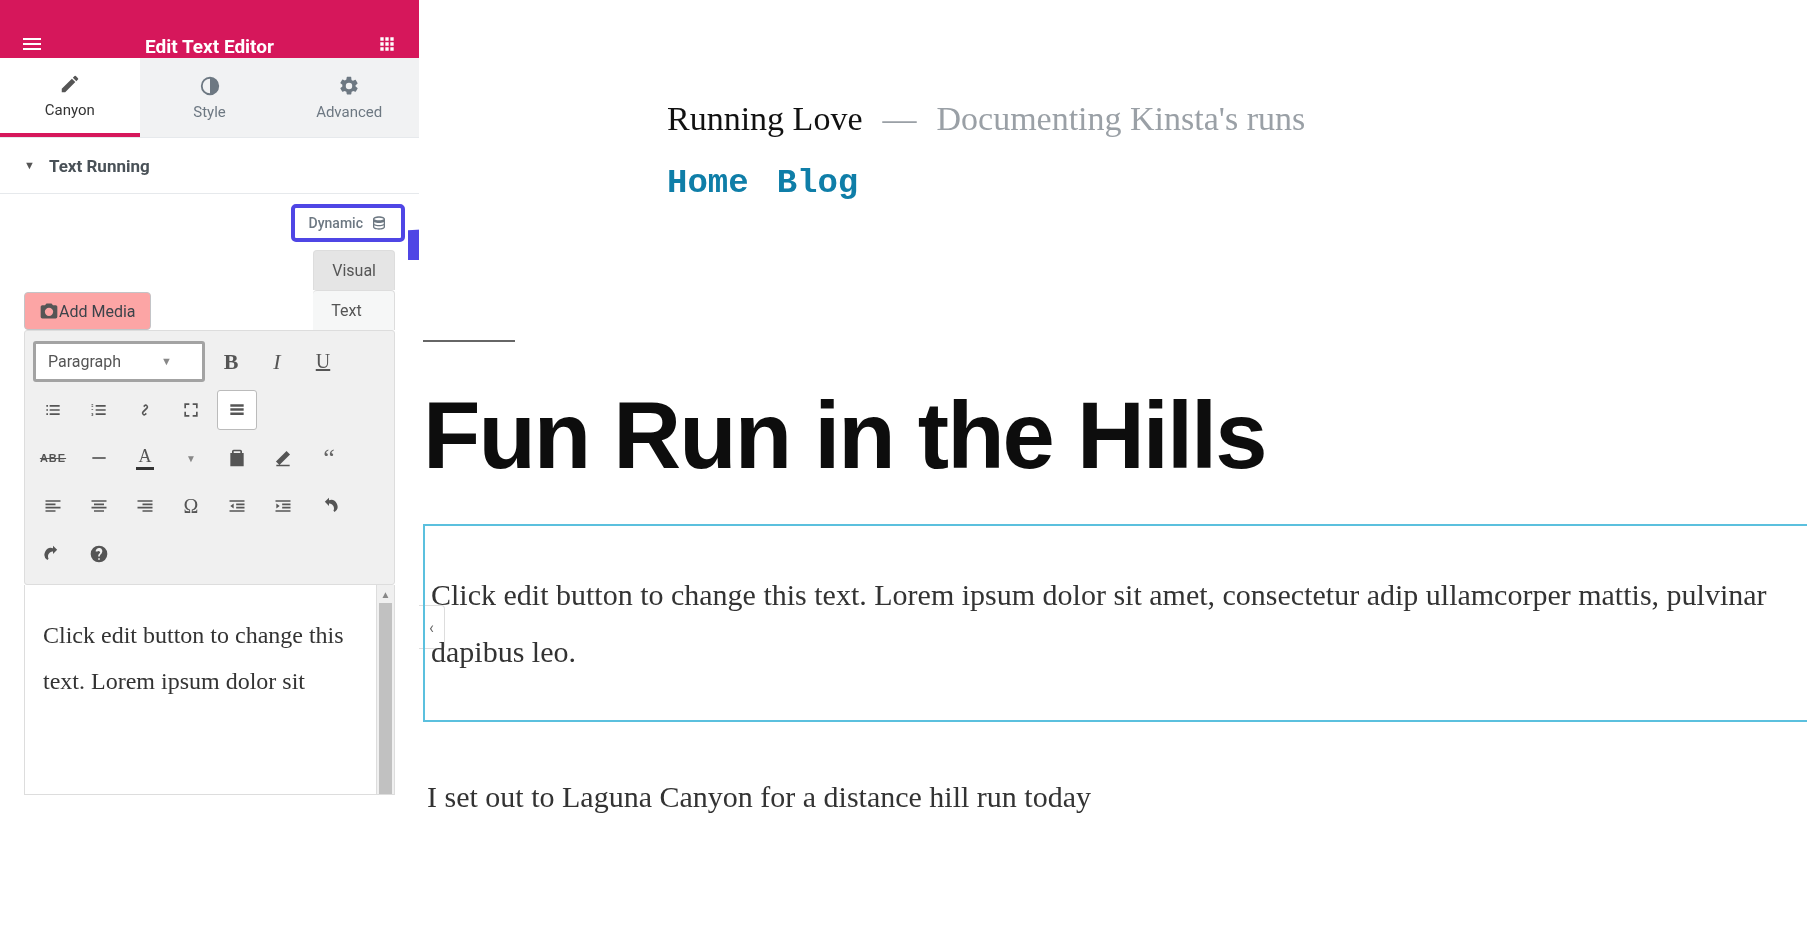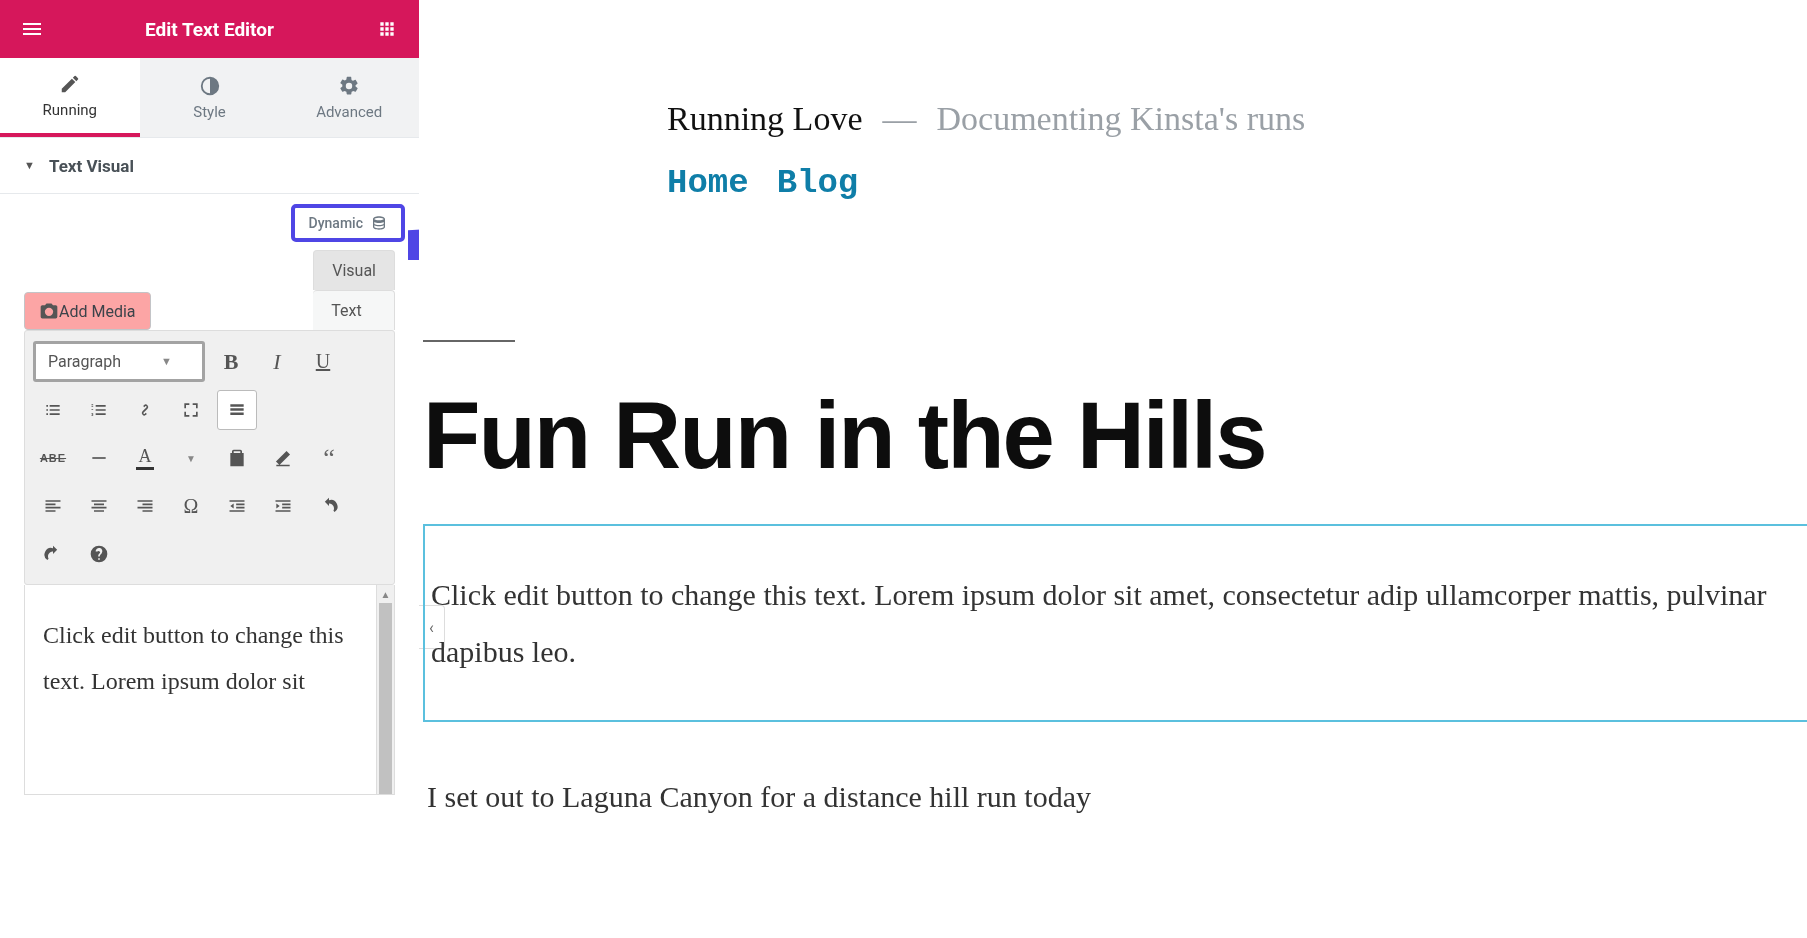--- a/index.html
+++ b/index.html
@@ -21,21 +21,21 @@
     background: #fff;
     display: flex;
     flex-direction: column;
   }
 
   .sb-header {
     height: 58px;
     background: #d6175b;
     color: #fff;
     display: flex;
-    align-items: center;
+    align-items: flex-end;
     justify-content: space-between;
     padding: 0 18px;
   }
   .sb-header .title {
     font-size: 19px;
     font-weight: 700;
     flex: 1;
     text-align: center;
   }
   .burger, .apps {
@@ -318,39 +318,39 @@
           <path fill="#fff" d="M4 4h4v4H4zM10 4h4v4h-4zM16 4h4v4h-4zM4 10h4v4H4zM10 10h4v4h-4zM16 10h4v4h-4zM4 16h4v4H4zM10 16h4v4h-4zM16 16h4v4h-4z"></path>
         </svg>
     </div>
   </div>
 
   <div class="tabs">
     <div class="tab active">
       <svg viewBox="0 0 24 24">
           <path d="M3 17.25V21h3.75L17.81 9.94l-3.75-3.75L3 17.25zM20.71 7.04a1 1 0 0 0 0-1.41l-2.34-2.34a1 1 0 0 0-1.41 0l-1.83 1.83 3.75 3.75 1.83-1.83z"></path>
         </svg>
-      <span>Running</span>
+      <span>Canyon</span>
     </div>
     <div class="tab">
       <svg viewBox="0 0 24 24">
           <path d="M12 2a10 10 0 1 0 0 20 10 10 0 0 0 0-20zm0 18A8 8 0 0 1 12 4v16z"></path>
         </svg>
       <span>Style</span>
     </div>
     <div class="tab">
       <svg viewBox="0 0 24 24">
           <path d="M19.14 12.94a7.49 7.49 0 0 0 .05-.94 7.49 7.49 0 0 0-.05-.94l2.03-1.58a.5.5 0 0 0 .12-.64l-1.92-3.32a.5.5 0 0 0-.6-.22l-2.39.96a7.03 7.03 0 0 0-1.62-.94l-.36-2.54A.5.5 0 0 0 14 2h-4a.5.5 0 0 0-.5.42l-.36 2.54c-.58.24-1.12.55-1.62.94l-2.39-.96a.5.5 0 0 0-.6.22L2.61 8.48a.5.5 0 0 0 .12.64l2.03 1.58c-.03.31-.05.63-.05.94s.02.63.05.94L2.73 14.16a.5.5 0 0 0-.12.64l1.92 3.32c.14.24.42.33.6.22l2.39-.96c.5.39 1.04.7 1.62.94l.36 2.54c.4.24.25.42.5.42h4c.25 0 .46-.18.5-.42l.36-2.54c.58-.24 1.12-.55 1.62-.94l2.39.96c.18.11.46.02.6-.22l1.92-3.32a.5.5 0 0 0-.12-.64l-2.03-1.58zM12 15.5A3.5 3.5 0 1 1 12 8.5a3.5 3.5 0 0 1 0 7z"></path>
         </svg>
       <span>Advanced</span>
     </div>
   </div>
 
   <div class="section-row">
     <span class="caret">▼</span>
-    <span>Text Visual</span>
+    <span>Text Running</span>
   </div>
 
   <div class="dynamic-row">
     <div class="dynamic-btn">
       <span>Dynamic</span>
       <svg viewBox="0 0 24 24" width="16" height="16">
           <path fill="#6d7882" d="M12 2C7 2 3 3.79 3 6v12c0 2.21 4 4 9 4s9-1.79 9-4V6c0-2.21-4-4-9-4zm0 2c4.42 0 7 1.28 7 2s-2.58 2-7 2-7-1.28-7-2 2.58-2 7-2zm7 14c0 .72-2.58 2-7 2s-7-1.28-7-2v-2.55C6.67 16.4 9.33 17 12 17s5.33-.6 7-1.55V18zm0-5c0 .72-2.58 2-7 2s-7-1.28-7-2v-2.55C6.67 11.4 9.33 12 12 12s5.33-.6 7-1.55V13z"></path>
         </svg>
     </div>
   </div>

